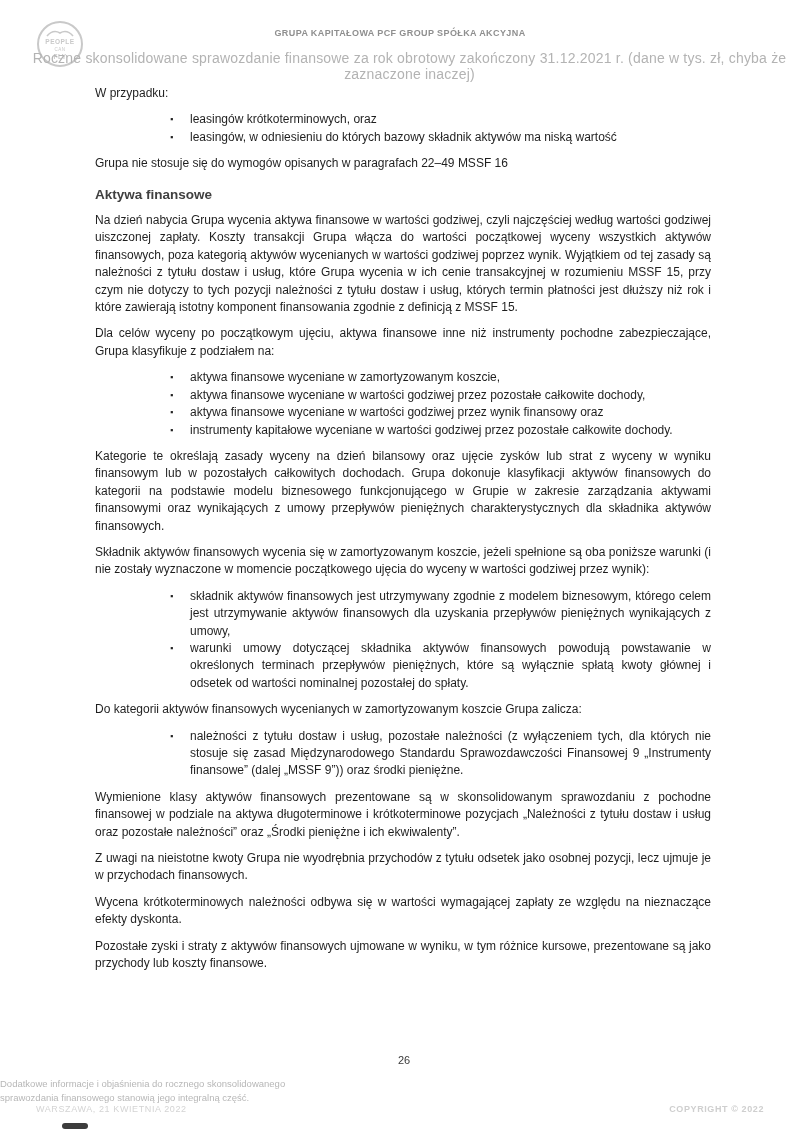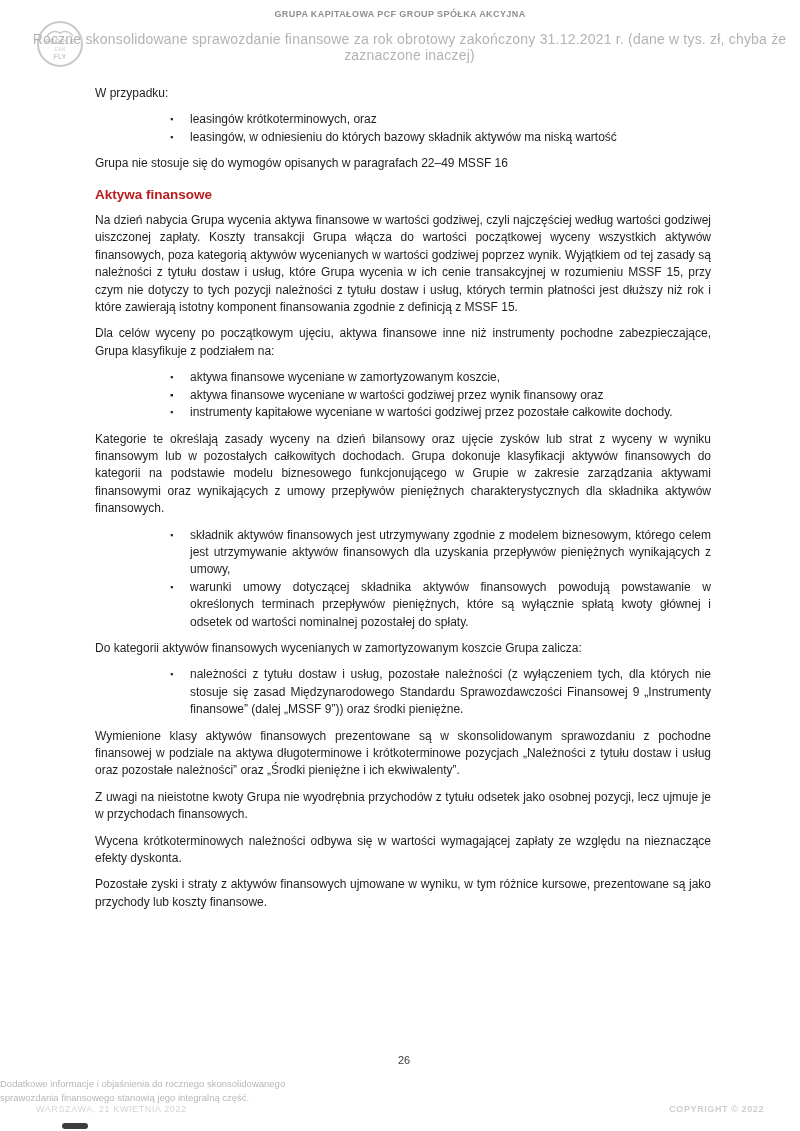--- a/index.html
+++ b/index.html
@@ -5,38 +5,38 @@
   * { margin:0; padding:0; box-sizing:border-box; }
   html,body { background:#ffffff; }
   body {
     width:800px; height:1131px;
     font-family:"Liberation Sans","DejaVu Sans",sans-serif;
     color:#1f1f1f; position:relative; overflow:hidden;
   }
   .page { position:absolute; inset:0; background:#fff; }
 
   
-  .header { position:absolute; top:9px; left:0; width:100%; text-align:center; }
+  .header { position:absolute; top:28px; left:0; width:100%; text-align:center; }
   .header-title {
     font-size:9px; font-weight:bold; color:#8f8f8f; letter-spacing:0.4px;
   }
   .header-sub {
     font-size:14px; color:#b3b3b3; margin-top:12px; letter-spacing:0.2px;padding-left:19px;
   }
   .logo { position:absolute; left:36px; top:20px; width:48px; height:48px; }
   .logo svg text { font-family:"Liberation Sans","DejaVu Sans",sans-serif; letter-spacing:0.5px; }
 
   
   .content {
     position:absolute; top:85px; left:95px; width:616px;
     font-size:12px; line-height:17.4px; text-align:justify; color:#1f1f1f;
   }
   .content p { margin:0 0 9px 0; }
   .content h2 {
-    font-size:13.5px; font-weight:bold; color:#b91c1c;
+    font-size:13.5px; font-weight:bold; color:#404040;
     margin:13px 0 9px 0; text-align:left;
   }
   .content ul { list-style:none; margin:0 0 9px 0; padding:0 0 0 73px; }
   .content li {
     position:relative; padding-left:22px; margin:0; text-align:justify;
   }
   .bullet-marker {
     position:absolute; left:2px; top:0; font-size:9px; color:#1f1f1f;
   }
 
@@ -88,25 +88,26 @@
         <ul>
           <li><span class="bullet-marker">▪</span><span>leasingów krótkoterminowych, oraz</span></li>
           <li><span class="bullet-marker">▪</span><span>leasingów, w odniesieniu do których bazowy składnik aktywów ma niską wartość</span></li>
         </ul>
         <p>Grupa nie stosuje się do wymogów opisanych w paragrafach 22–49 MSSF 16</p>
         <h2>Aktywa finansowe</h2>
         <p>Na dzień nabycia Grupa wycenia aktywa finansowe w wartości godziwej, czyli najczęściej według wartości godziwej uiszczonej zapłaty. Koszty transakcji Grupa włącza do wartości początkowej wyceny wszystkich aktywów finansowych, poza kategorią aktywów wycenianych w wartości godziwej poprzez wynik. Wyjątkiem od tej zasady są należności z tytułu dostaw i usług, które Grupa wycenia w ich cenie transakcyjnej w rozumieniu MSSF 15, przy czym nie dotyczy to tych pozycji należności z tytułu dostaw i usług, których termin płatności jest dłuższy niż rok i które zawierają istotny komponent finansowania zgodnie z definicją z MSSF 15.</p>
         <p>Dla celów wyceny po początkowym ujęciu, aktywa finansowe inne niż instrumenty pochodne zabezpieczające, Grupa klasyfikuje z podziałem na:</p>
         <ul>
           <li><span class="bullet-marker">▪</span><span>aktywa finansowe wyceniane w zamortyzowanym koszcie,</span></li>
-          <li><span class="bullet-marker">▪</span></li>
+          <li><span class="bullet-marker">▪</span><span>aktywa finansowe wyceniane w wartości godziwej przez pozostałe całkowite dochody,</span></li>
           <li><span class="bullet-marker">▪</span><span>aktywa finansowe wyceniane w wartości godziwej przez wynik finansowy oraz</span></li>
           <li><span class="bullet-marker">▪</span><span>instrumenty kapitałowe wyceniane w wartości godziwej przez pozostałe całkowite dochody.</span></li>
         </ul>
         <p>Kategorie te określają zasady wyceny na dzień bilansowy oraz ujęcie zysków lub strat z wyceny w wyniku finansowym lub w pozostałych całkowitych dochodach. Grupa dokonuje klasyfikacji aktywów finansowych do kategorii na podstawie modelu biznesowego funkcjonującego w Grupie w zakresie zarządzania aktywami finansowymi oraz wynikających z umowy przepływów pieniężnych charakterystycznych dla składnika aktywów finansowych.</p>
+        <p>Składnik aktywów finansowych wycenia się w zamortyzowanym koszcie, jeżeli spełnione są oba poniższe warunki (i nie zostały wyznaczone w momencie początkowego ujęcia do wyceny w wartości godziwej przez wynik):</p>
         <ul>
           <li><span class="bullet-marker">▪</span><span>składnik aktywów finansowych jest utrzymywany zgodnie z modelem biznesowym, którego celem jest utrzymywanie aktywów finansowych dla uzyskania przepływów pieniężnych wynikających z umowy,</span></li>
           <li><span class="bullet-marker">▪</span><span>warunki umowy dotyczącej składnika aktywów finansowych powodują powstawanie w określonych terminach przepływów pieniężnych, które są wyłącznie spłatą kwoty głównej i odsetek od wartości nominalnej pozostałej do spłaty.</span></li>
         </ul>
         <p>Do kategorii aktywów finansowych wycenianych w zamortyzowanym koszcie Grupa zalicza:</p>
         <ul>
           <li><span class="bullet-marker">▪</span><span>należności z tytułu dostaw i usług, pozostałe należności (z wyłączeniem tych, dla których nie stosuje się zasad Międzynarodowego Standardu Sprawozdawczości Finansowej 9 „Instrumenty finansowe” (dalej „MSSF 9”)) oraz środki pieniężne.</span></li>
         </ul>
         <p>Wymienione klasy aktywów finansowych prezentowane są w skonsolidowanym sprawozdaniu z pochodne finansowej w podziale na aktywa długoterminowe i krótkoterminowe pozycjach „Należności z tytułu dostaw i usług oraz pozostałe należności” oraz „Środki pieniężne i ich ekwiwalenty”.</p>
         <p>Z uwagi na nieistotne kwoty Grupa nie wyodrębnia przychodów z tytułu odsetek jako osobnej pozycji, lecz ujmuje je w przychodach finansowych.</p>

